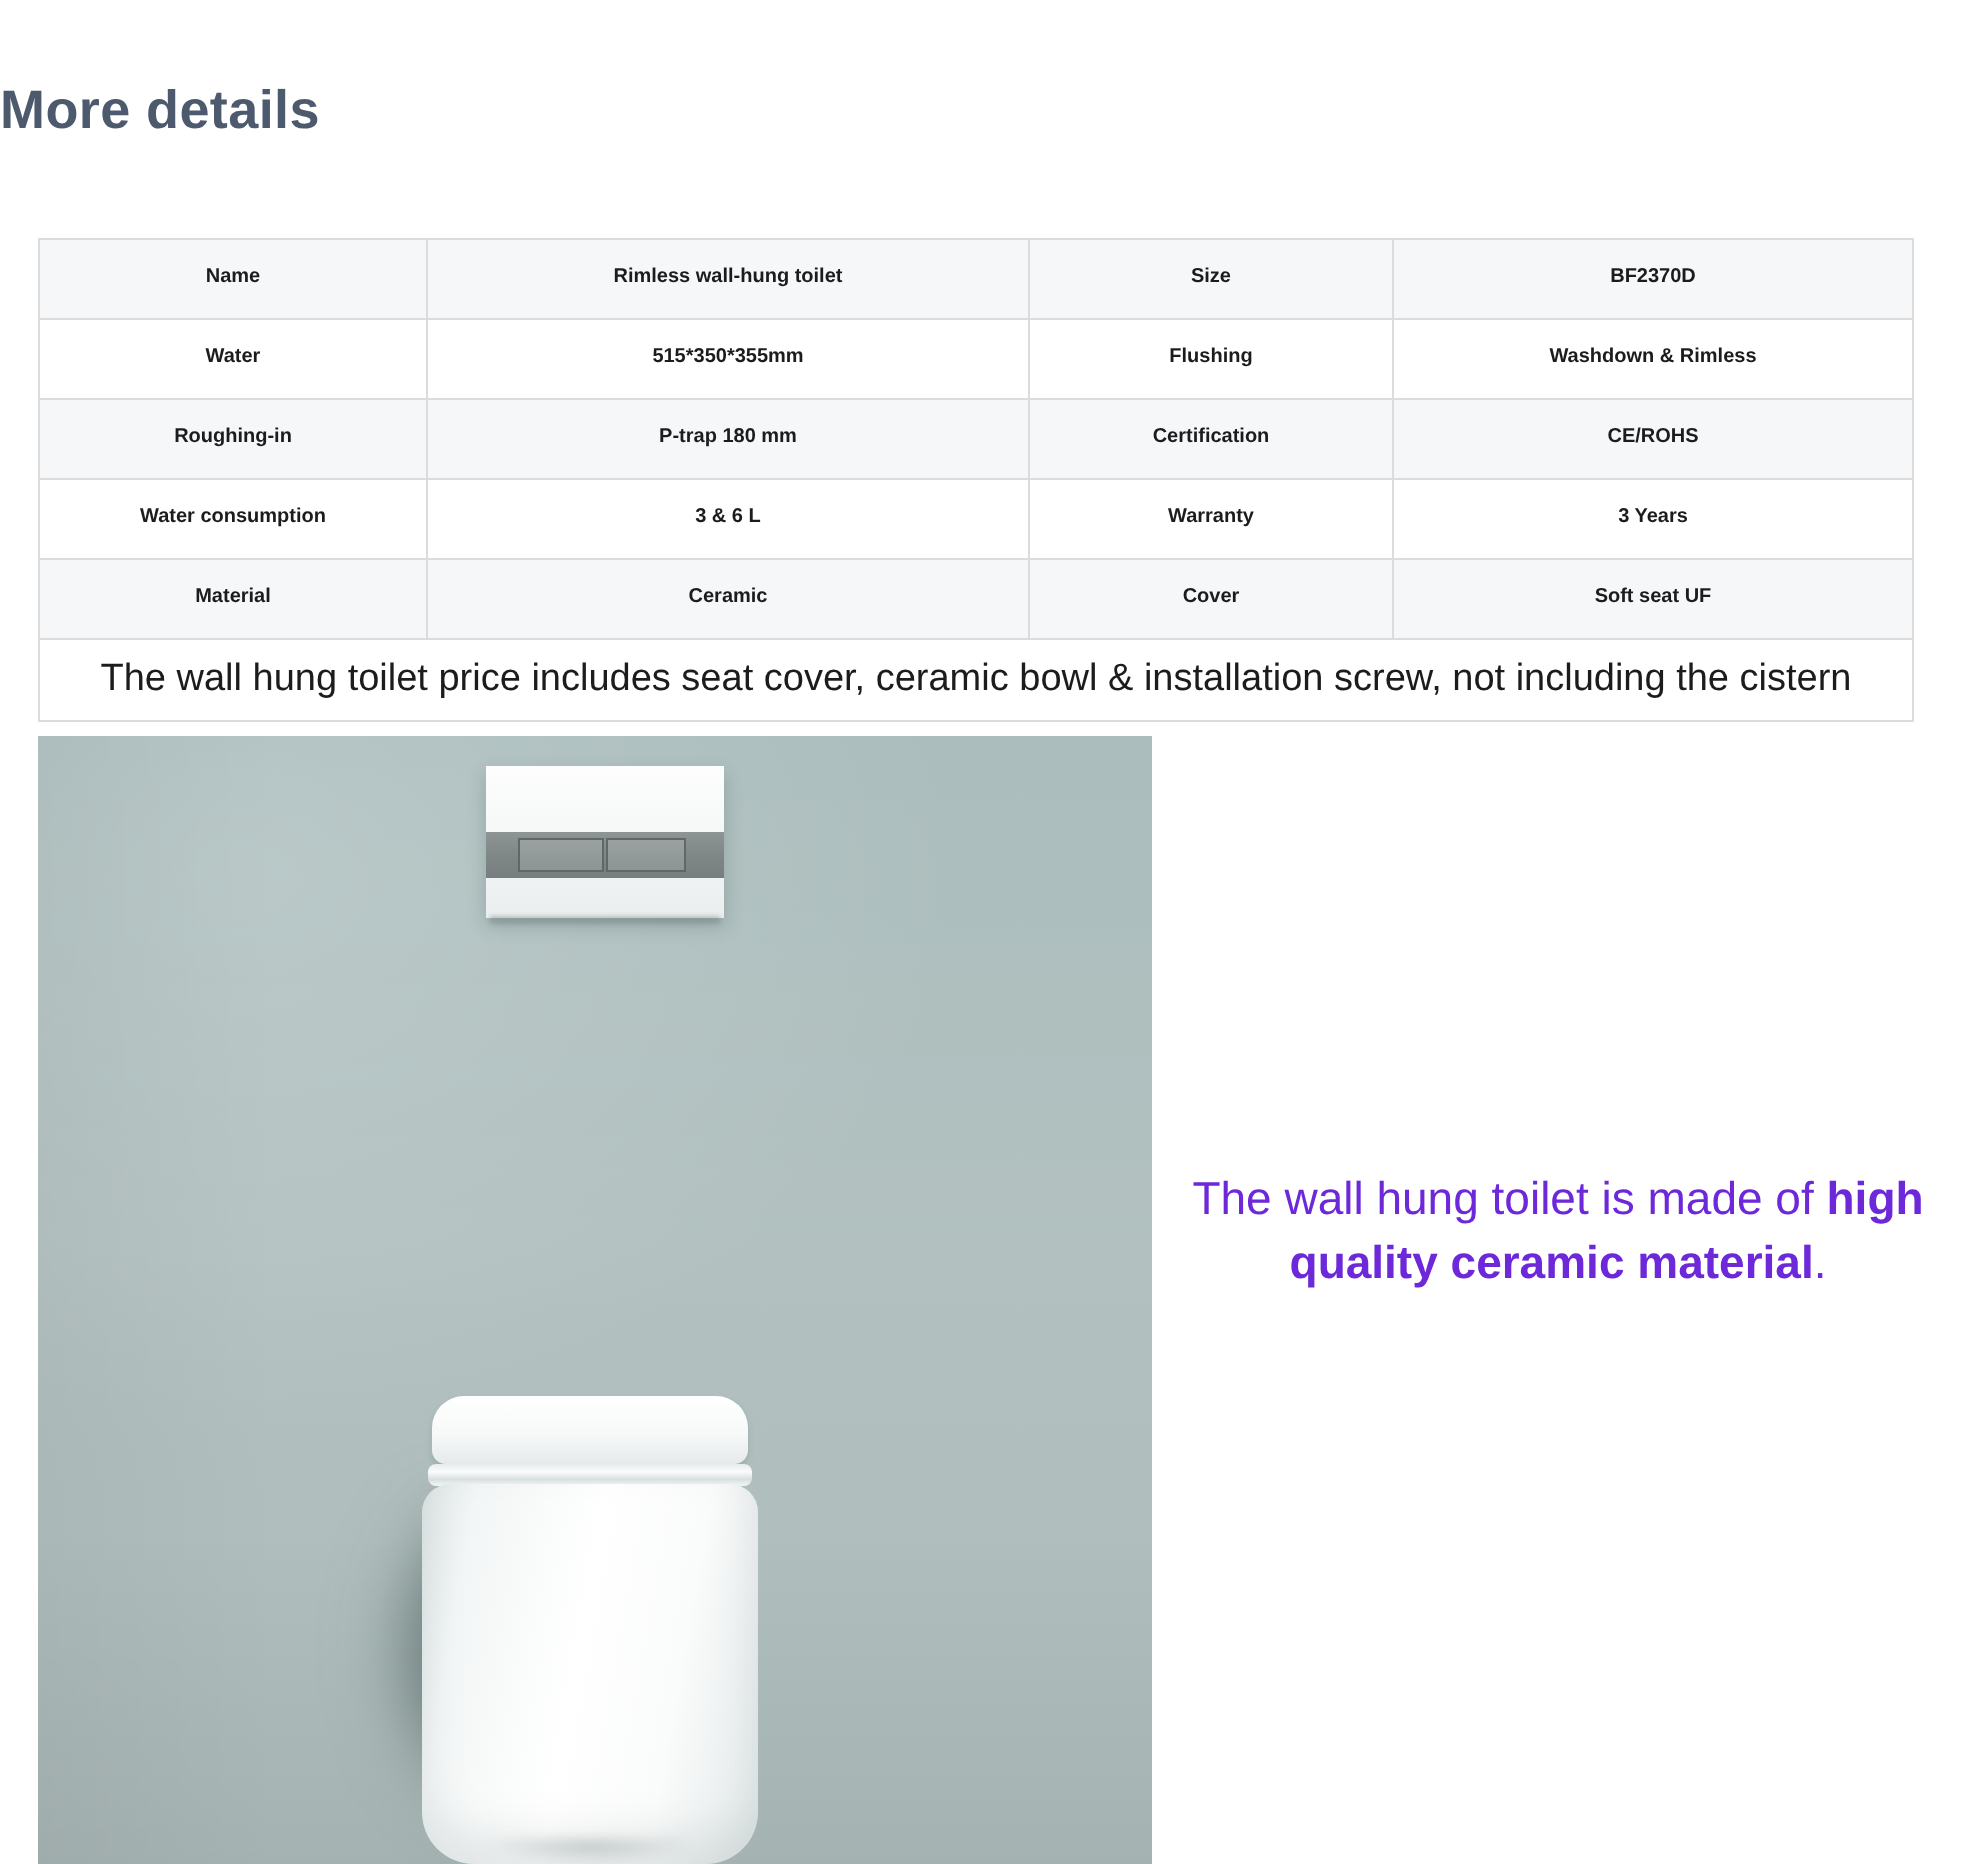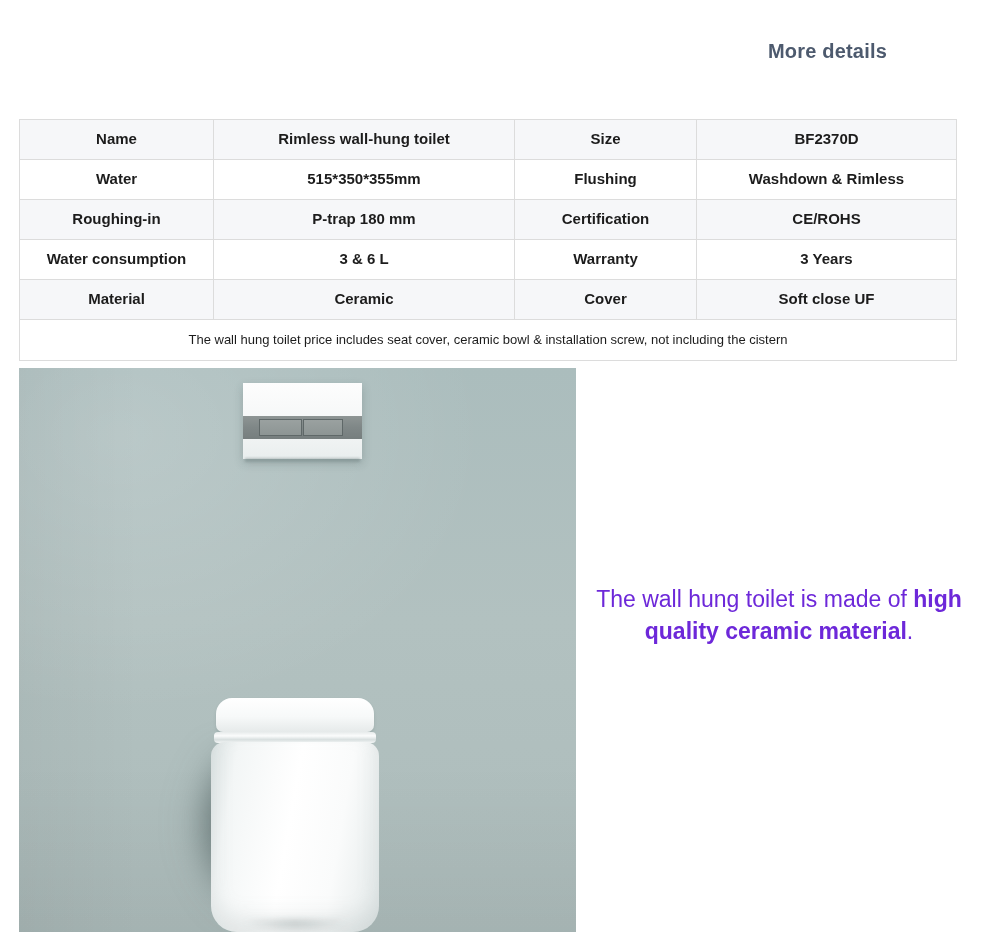--- a/index.html
+++ b/index.html
@@ -19,60 +19,60 @@
     height: 932px;
     background: #ffffff;
   }
 
   
   .title {
     position: absolute;
     top: 40px;
     left: 0;
     width: 887px;
-    text-align: right;
-    font-size: 20px;
+    text-align: left;
+    font-size: 27px;
     font-weight: bold;
     color: #4d5a6e;
     letter-spacing: 0.2px;
   }
 
   
   .spec-table {
     position: absolute;
     left: 19px;
     top: 119px;
     width: 937px;
     border-collapse: collapse;
     table-layout: fixed;
   }
   .spec-table td {
     border: 1px solid #dcdcdc;
     height: 40px;
-    font-size: 15px;
+    font-size: 10px;
     color: #1c1c1c;
     text-align: center;
     vertical-align: middle;
     padding: 2px 6px;
     line-height: 1.25;
   }
   .row-odd td  { background: #f6f7f9; }
   .row-even td { background: #ffffff; }
 
   .cell-label { font-weight: bold; }
   .cell-value { font-weight: bold; }
 
   .col-label-l { width: 194px; }
   .col-value-l { width: 301px; }
   .col-label-r { width: 182px; }
   .col-value-r { width: 260px; }
 
   .note-row td {
     background: #ffffff;
-    font-size: 13px;
+    font-size: 19px;
     height: 41px;
     font-weight: normal;
     color: #1c1c1c;
   }
 
   
   .photo {
     position: absolute;
     left: 19px;
     top: 368px;
@@ -237,21 +237,21 @@
       <tr class="row-even">
         <td class="cell-label col-label-l">Water consumption</td>
         <td class="cell-value col-value-l">3 &amp; 6 L</td>
         <td class="cell-label col-label-r">Warranty</td>
         <td class="cell-value col-value-r">3 Years</td>
       </tr>
       <tr class="row-odd">
         <td class="cell-label col-label-l">Material</td>
         <td class="cell-value col-value-l">Ceramic</td>
         <td class="cell-label col-label-r">Cover</td>
-        <td class="cell-value col-value-r">Soft close UF</td>
+        <td class="cell-value col-value-r">Soft seat UF</td>
       </tr>
       <tr class="note-row">
         <td colspan="4">The wall hung toilet price includes seat cover, ceramic bowl &amp; installation screw, not including the cistern</td>
       </tr>
     </tbody>
   </table>
 
   <div class="photo">
     <div class="photo-wall"></div>
 

